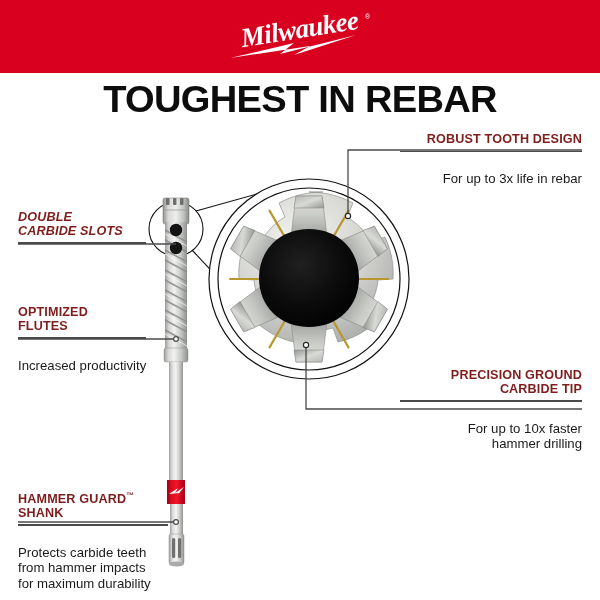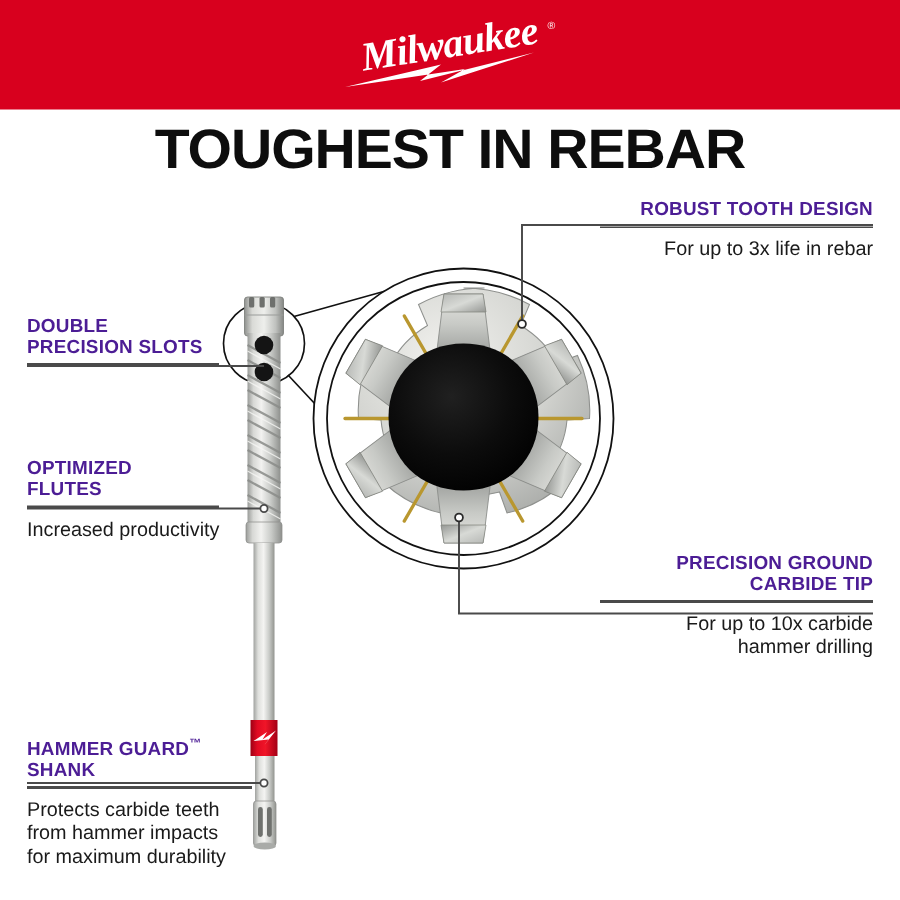--- a/index.html
+++ b/index.html
@@ -37,39 +37,39 @@
     white-space:nowrap;
   }
 
   
   .callout{position:absolute;}
   .callout .head{
     font-weight:bold;
     font-size:12.6px;
     line-height:13.6px;
     letter-spacing:0.15px;
-    color:#4c1d95;
+    color:#7f1d1d;
     white-space:nowrap;
   }
   .callout .rule{
     height:1.4px;background:#4a4a4a;margin-top:4px;
   }
   .callout .body{
     font-size:13.2px;
     line-height:15.4px;
     color:#1a1a1a;
-    margin-top:6px;
+    margin-top:19px;
     white-space:nowrap;
   }
   .callout.right .head,
   .callout.right .body{text-align:right;}
   .tm{font-size:8px;vertical-align:super;font-weight:bold;}
 
   
-  #co-double{left:18px;top:211px;width:128px;}
+  #co-double{left:18px;top:211px;width:128px;font-style:italic;}
   #co-flutes{left:18px;top:306px;width:128px;}
   #co-hammer{left:18px;top:489px;width:150px;}
   #co-robust{left:400px;top:133px;width:182px;}
   #co-precision{left:400px;top:369px;width:182px;}
 
   
   #art{position:absolute;left:0;top:0;width:600px;height:600px;}
 </style>
 </head>
 <body>
@@ -298,21 +298,21 @@
       <circle cx="348" cy="216" r="2.6" fill="#ffffff" stroke="#2a2a2a" stroke-width="1.2"></circle>
 
       <path d="M582 409 L306 409 L306 345"></path>
       <circle cx="306" cy="345" r="2.6" fill="#ffffff" stroke="#2a2a2a" stroke-width="1.2"></circle>
     </g>
   </svg>
 
   <div class="callout left" id="co-double">
     <div class="head">
       <span>DOUBLE</span><br>
-      <span>PRECISION SLOTS</span>
+      <span>CARBIDE SLOTS</span>
     </div>
     <div class="rule"></div>
   </div>
 
   <div class="callout left" id="co-hammer">
     <div class="head">
       <span>HAMMER GUARD</span><span class="tm">™</span><br>
       <span>SHANK</span>
     </div>
     <div class="rule"></div>
@@ -338,18 +338,18 @@
     <div class="body">For up to 3x life in rebar</div>
   </div>
 
   <div class="callout right" id="co-precision">
     <div class="head">
       <span>PRECISION GROUND</span><br>
       <span>CARBIDE TIP</span>
     </div>
     <div class="rule"></div>
     <div class="body">
-      <span>For up to 10x carbide</span><br>
+      <span>For up to 10x faster</span><br>
       <span>hammer drilling</span>
     </div>
   </div>
 
 </div>
 
 </body></html>

